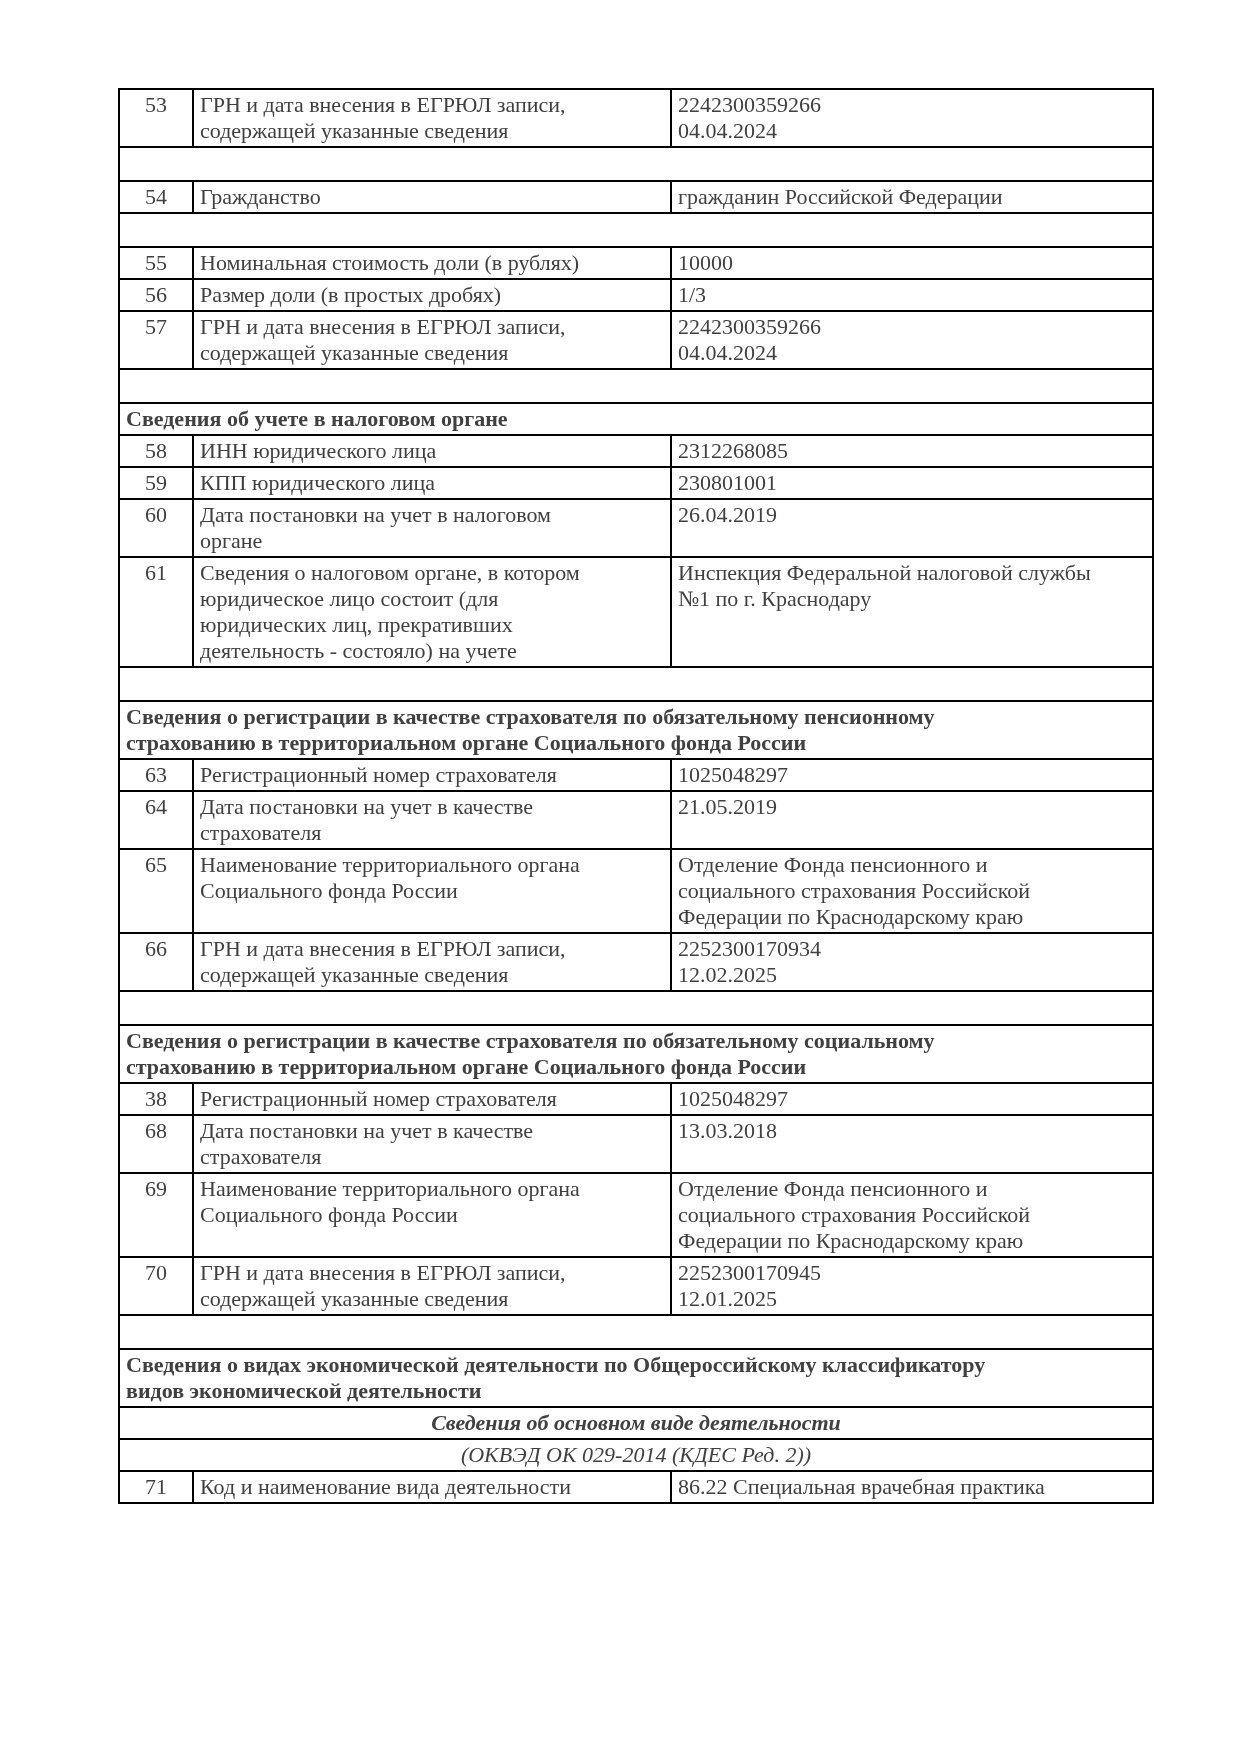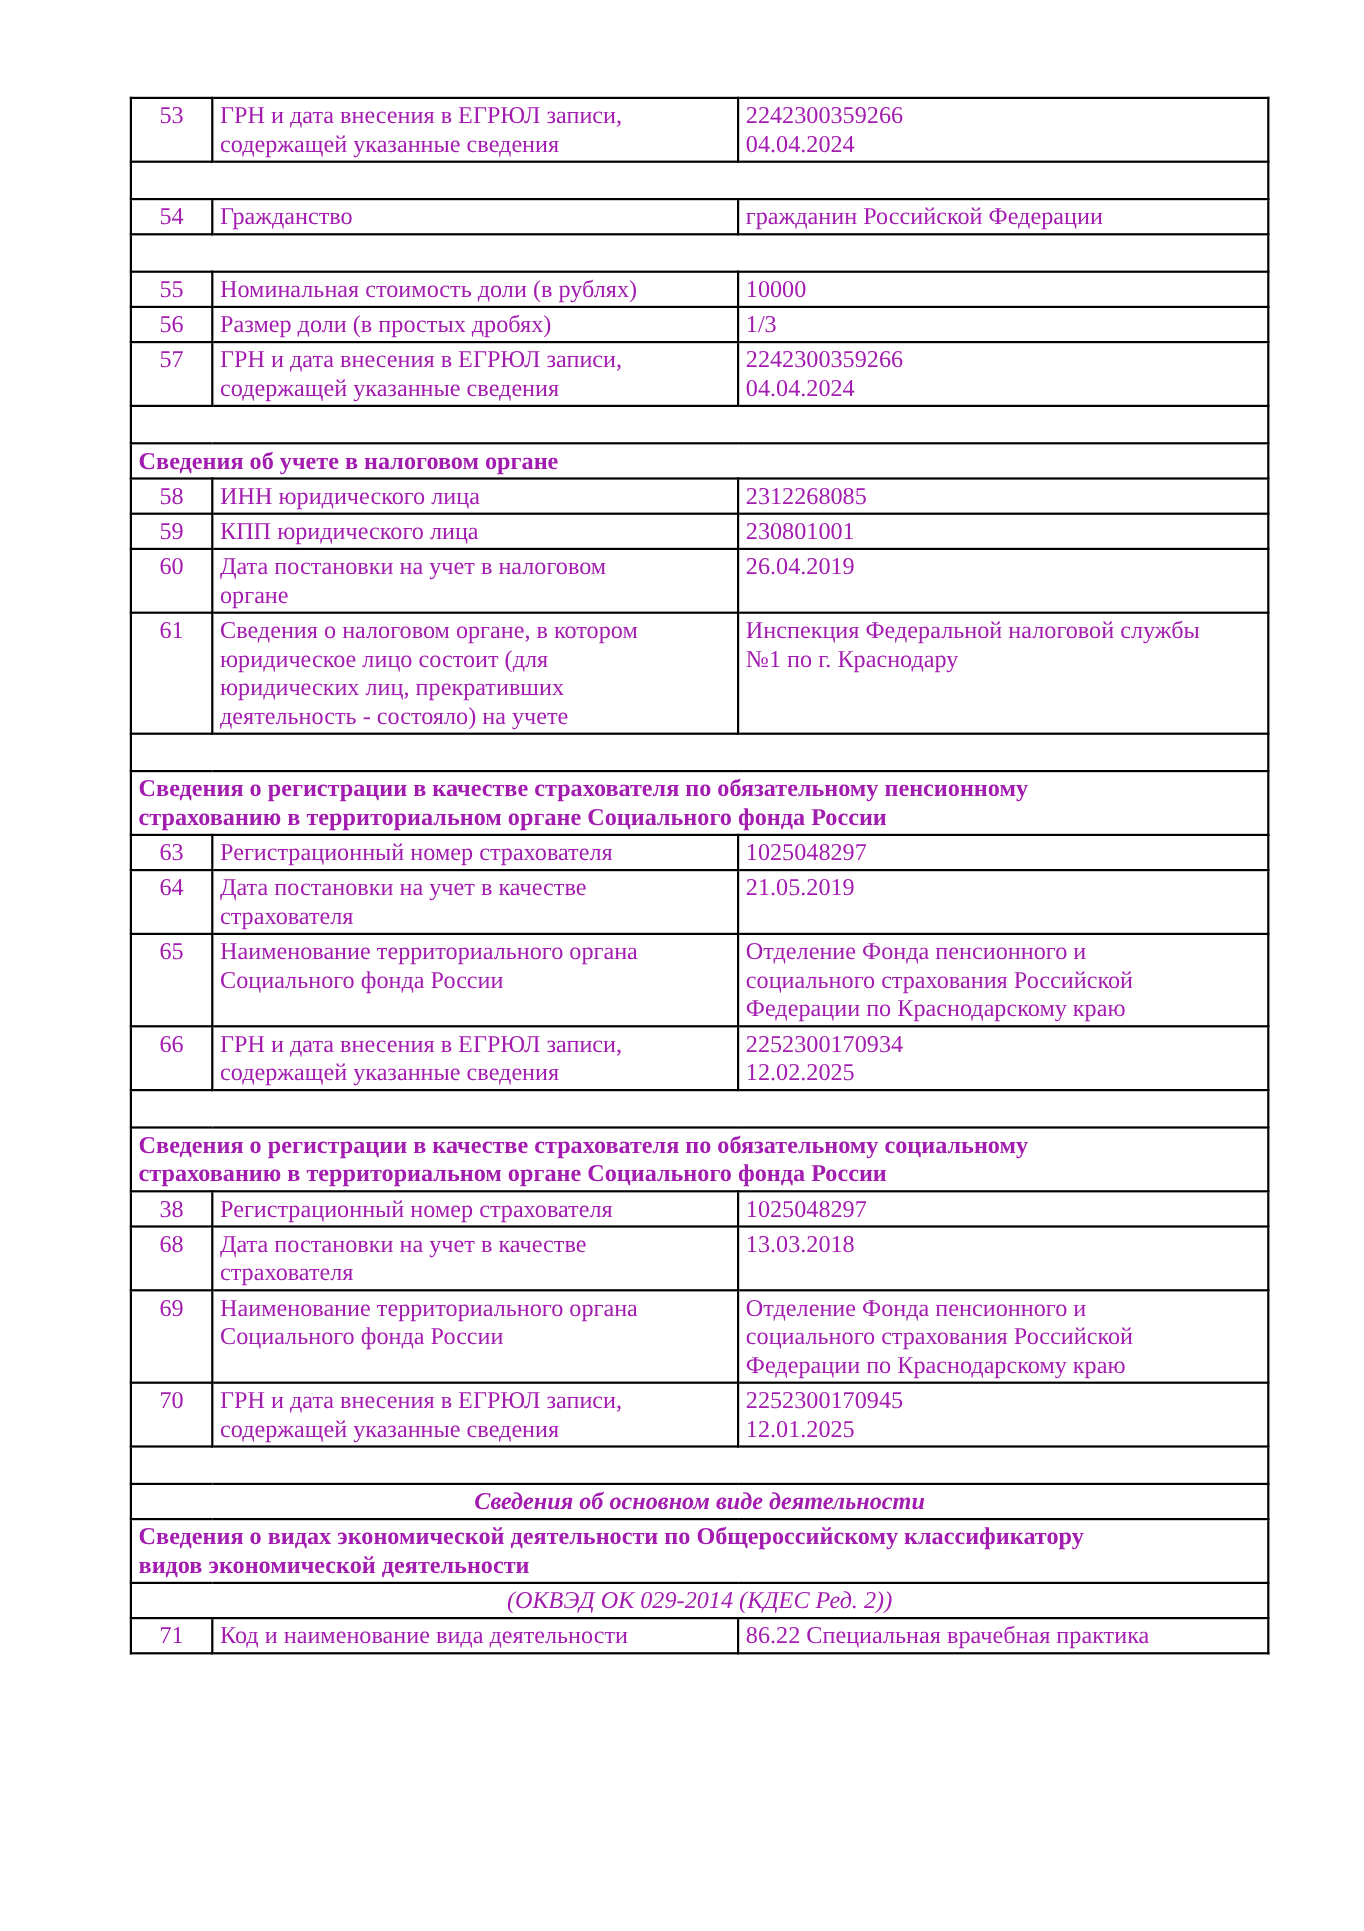--- a/index.html
+++ b/index.html
@@ -5,21 +5,21 @@
   html, body {
     margin: 0;
     padding: 0;
     background: #ffffff;
   }
   .page {
     position: relative;
     width: 1240px;
     height: 1637px;
     background: #ffffff;
-    color: #a21caf;
+    color: #404040;
     font-family: "Liberation Serif", "DejaVu Serif", serif;
     overflow: hidden;
   }
   table.doc-table {
     position: absolute;
     left: 118px;
     top: 88px;
     width: 1034px;
     border-collapse: collapse;
     table-layout: fixed;
@@ -209,25 +209,25 @@
         <td class="num">70</td>
         <td class="lbl">ГРН и дата внесения в ЕГРЮЛ записи,
 содержащей указанные сведения</td>
         <td class="val">2252300170945
 12.01.2025</td>
       </tr>
       <tr>
         <td class="spacer" colspan="3"></td>
       </tr>
       <tr>
-        <td class="section-bold-italic" colspan="3">Сведения об основном виде деятельности</td>
-      </tr>
-      <tr>
         <td class="section" colspan="3">Сведения о видах экономической деятельности по Общероссийскому классификатору
 видов экономической деятельности</td>
+      </tr>
+      <tr>
+        <td class="section-bold-italic" colspan="3">Сведения об основном виде деятельности</td>
       </tr>
       <tr>
         <td class="section-italic" colspan="3">(ОКВЭД ОК 029-2014 (КДЕС Ред. 2))</td>
       </tr>
       <tr>
         <td class="num">71</td>
         <td class="lbl">Код и наименование вида деятельности</td>
         <td class="val">86.22 Специальная врачебная практика</td>
       </tr>
     </tbody>

